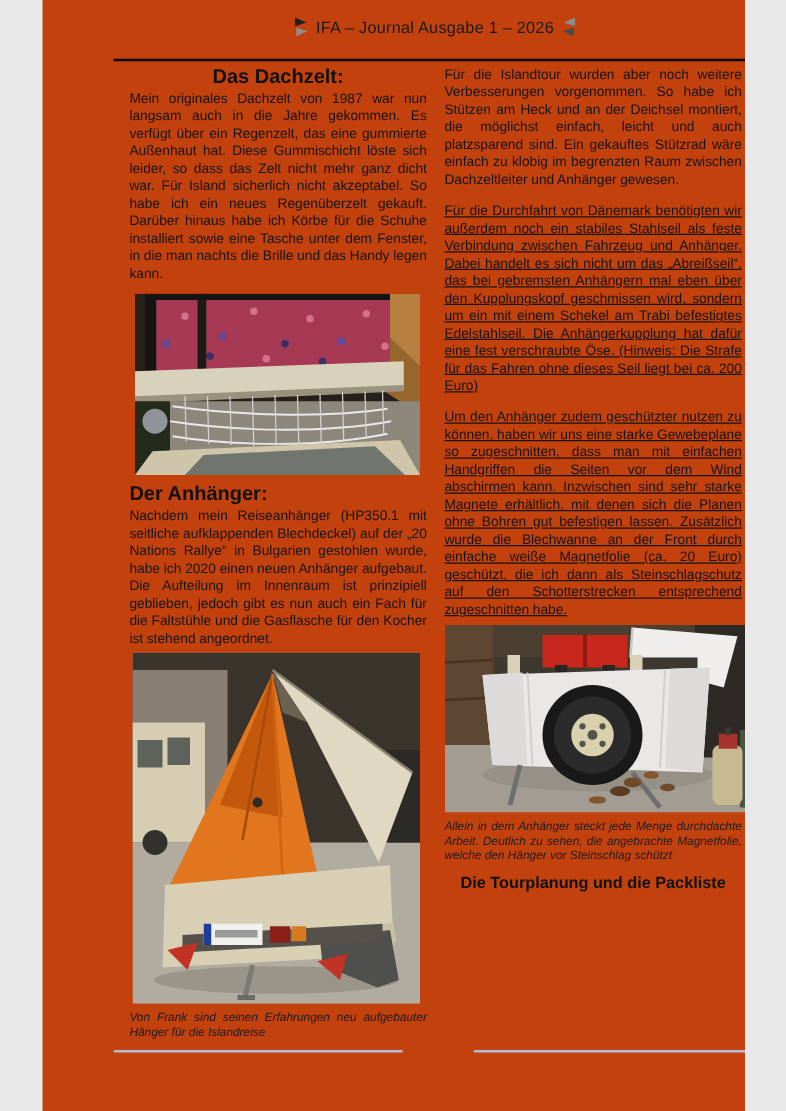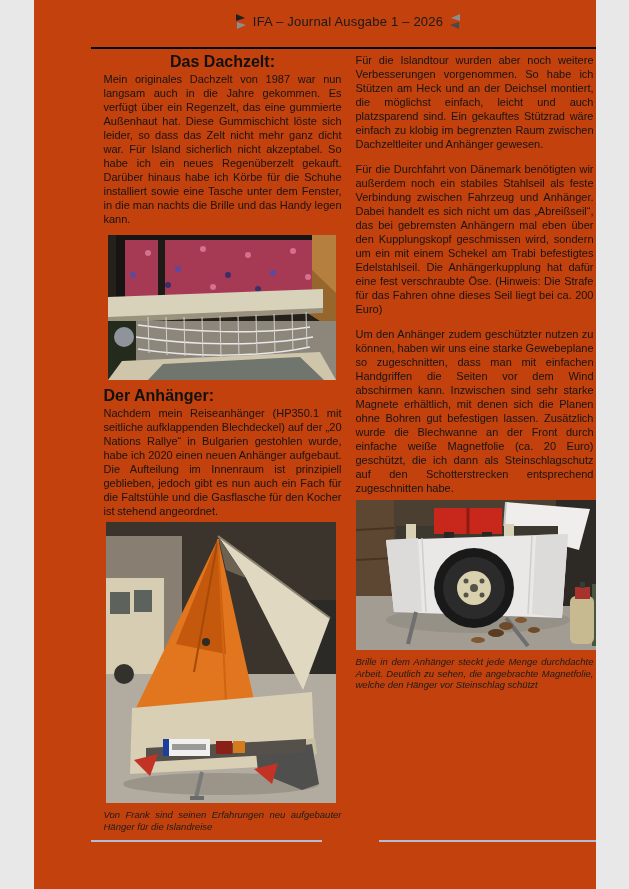--- a/index.html
+++ b/index.html
@@ -15,21 +15,21 @@
   .orn{display:inline-block;width:11px;height:15px;}
   .header-rule{position:absolute;top:47px;left:57px;width:511px;height:2px;background:#000;}
   
   .col{position:absolute;top:53px;width:238px;}
   .col-left{left:70px;}
   .col-right{left:322px;}
   .body-text{
     font-size:11px;line-height:14px;text-align:justify;margin:0;
     hyphens:auto;-webkit-hyphens:auto;word-spacing:-0.2px;color:#151515;
   }
-  .gap{margin-top:11px;}
+  .gap{margin-top:11px;text-decoration:underline;}
   .h-small{font-size:16px;font-weight:bold;margin:0 0 1px 0;color:#111;}
   .h-center{text-align:center;}
   .h-tour{font-size:13px;font-weight:bold;text-align:center;margin:7px 0 2px 0;}
   figure{margin:0;padding:0;line-height:0;}
   .fig1{margin:9px 0 7px 4px;}
   .fig2{margin:4px 0 6px 2px;}
   .fig3{margin:5px 0 6px 0;}
   .caption{
     font-size:9.5px;line-height:11.5px;font-style:italic;text-align:justify;
     margin:0;color:#1c1c1c;
@@ -209,21 +209,22 @@
         <ellipse cx="140" cy="133" rx="8" ry="4" fill="#5a3c20"></ellipse>
         <ellipse cx="178" cy="130" rx="6" ry="3" fill="#6e4a28"></ellipse>
         <ellipse cx="122" cy="140" rx="7" ry="3" fill="#82562e"></ellipse>
         <rect x="236" y="84" width="8" height="62" fill="#4a5540"></rect>
         <rect x="214" y="96" width="24" height="48" rx="6" fill="#c7ba90"></rect>
         <rect x="219" y="87" width="15" height="12" fill="#a8332c"></rect>
         <rect x="224" y="82" width="5" height="6" fill="#3a3a36"></rect>
       </svg>
     </figure>
 
-    <p class="caption">Brille in dem Anhänger steckt jede Menge durchdachte Arbeit. Deutlich zu sehen, die angebrachte Magnetfolie, welche den Hänger vor Steinschlag schützt</p>
-
+    <p class="caption">Allein in dem Anhänger steckt jede Menge durchdachte Arbeit. Deutlich zu sehen, die angebrachte Magnetfolie, welche den Hänger vor Steinschlag schützt</p>
+
+    <h3 class="h-tour">Die Tourplanung und die Packliste</h3>
   </div>
 
   <div class="footer-label">Seite 22</div>
   <div class="footer-rule left"></div>
   <div class="footer-rule right"></div>
 
 </div>
 
 </body></html>

